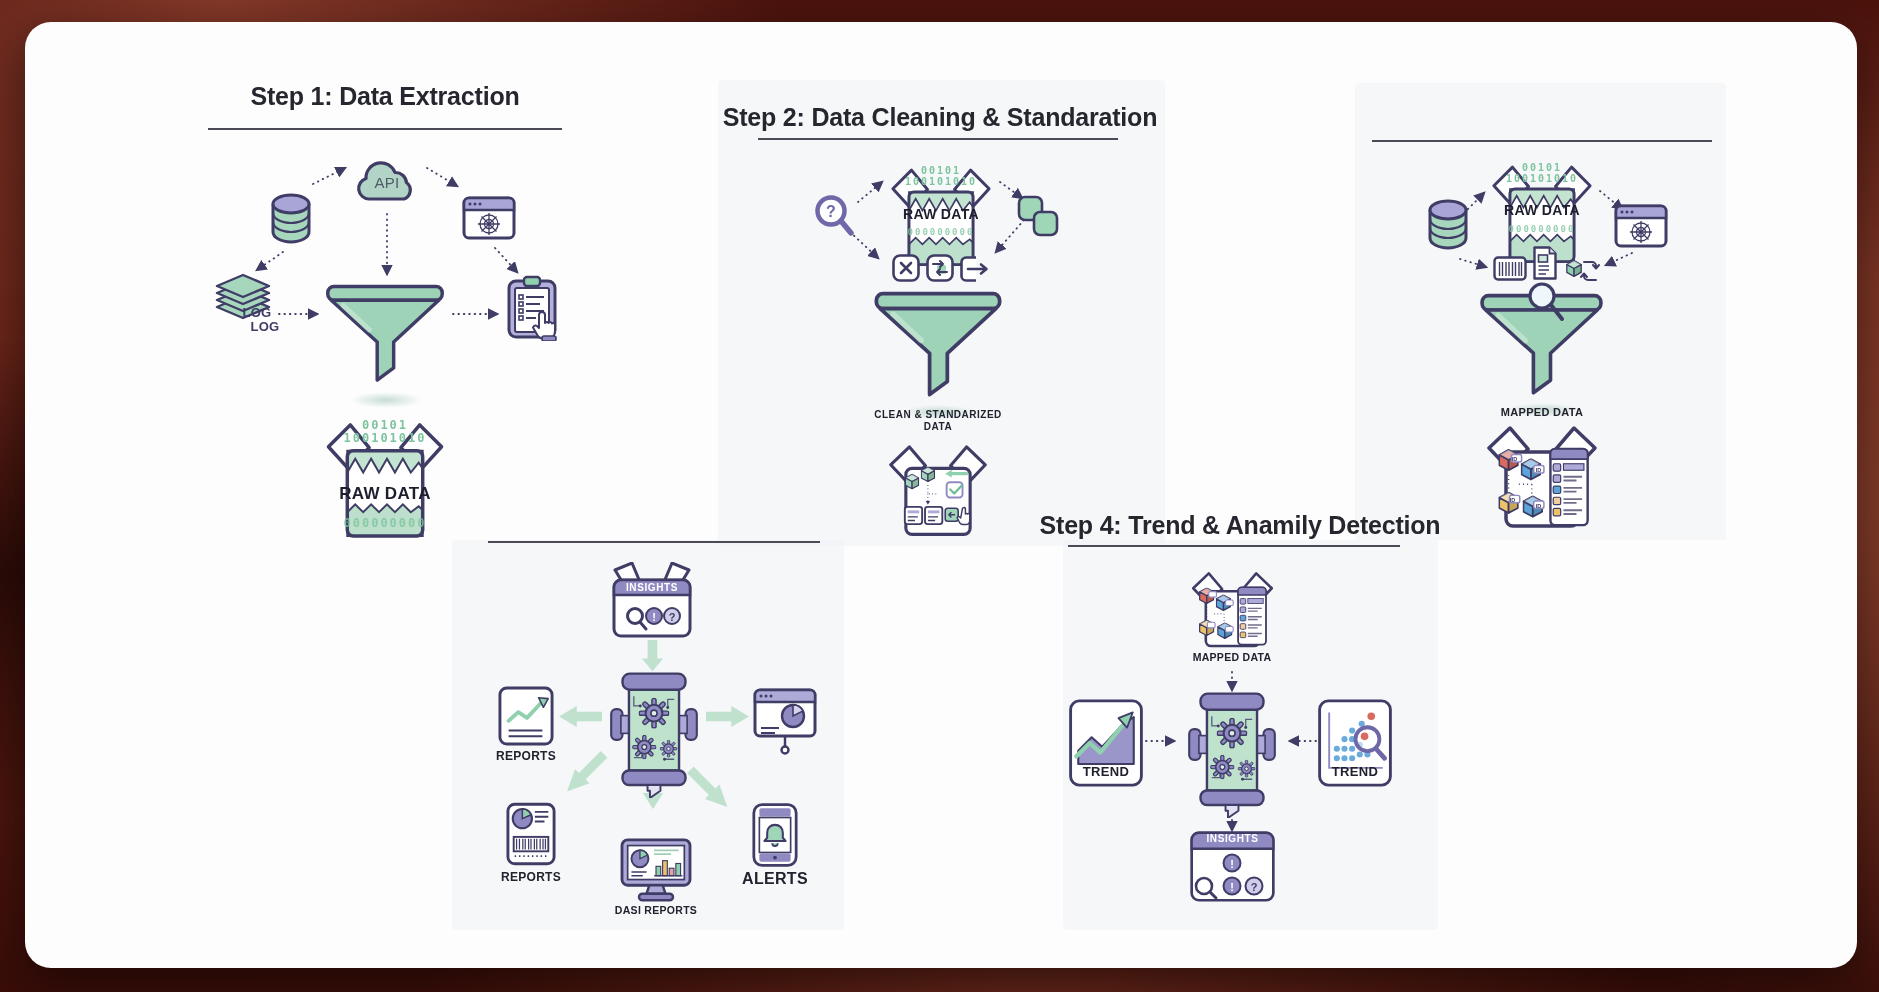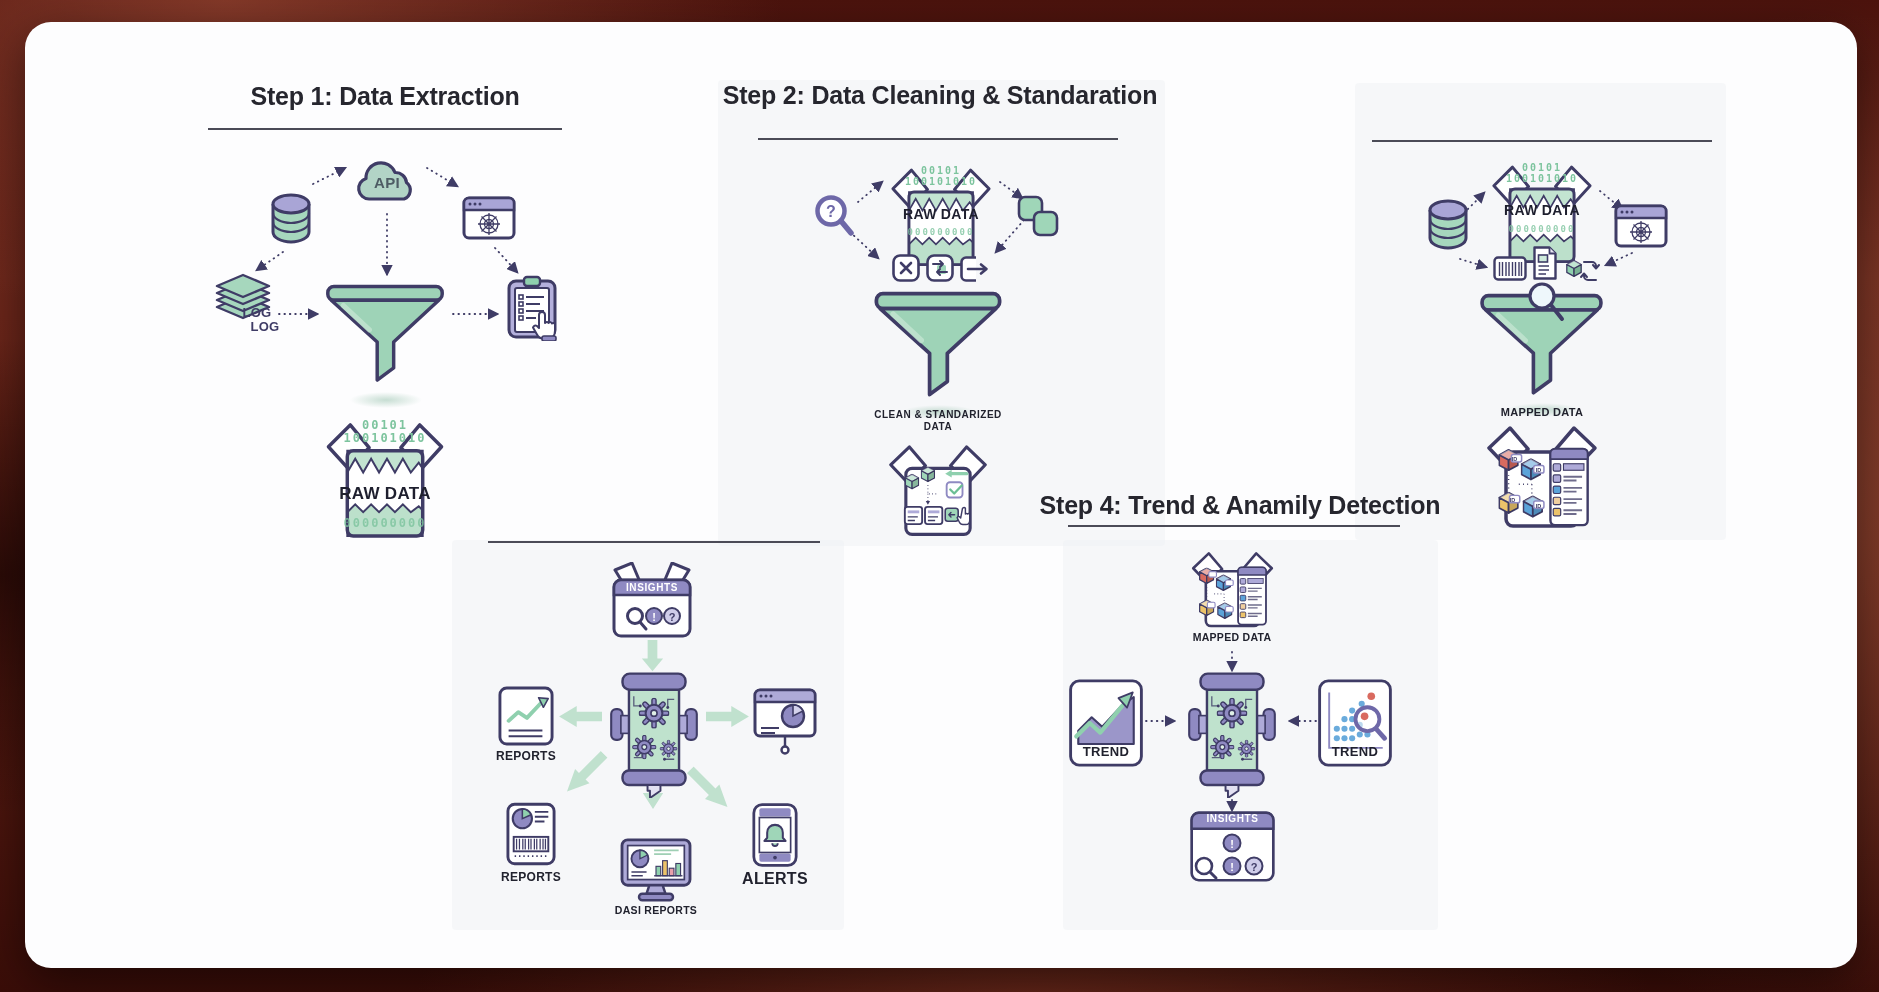--- a/index.html
+++ b/index.html
@@ -321,31 +321,31 @@
         <line class="dl" x1="308" y1="252" x2="352" y2="252"></line>
       </g>
       <use href="#cloud" x="207" y="98" width="70" height="46"></use>
       <use href="#db" x="124" y="129" width="44" height="54"></use>
       <use href="#webwin" x="317" y="134" width="54" height="44"></use>
       <use href="#logs" x="68" y="210" width="60" height="48"></use>
       <use href="#clip" x="360" y="213" width="56" height="66"></use>
       <use href="#funnel" x="178" y="221" width="124" height="104"></use>
       <use href="#rawbox" x="175" y="351" width="130" height="127"></use>
     </svg>
-    <span class="lbl" style="left:207px;top:112px;width:70px;font-size:15px;font-weight:700;color:#4e5c64">API</span>
+    <span class="lbl" style="left:207px;top:112px;width:70px;font-size:15px;font-weight:400;color:#4e5c64">API</span>
     <span class="lbl" style="left:92px;top:243px;width:40px;font-size:13px;color:#3f3c66">LOG</span>
     <span class="lbl" style="left:100px;top:257px;width:40px;font-size:13px;color:#3f3c66">LOG</span>
     <span class="bin" style="left:175px;top:357px;width:130px;font-size:12px">00101</span>
     <span class="bin" style="left:175px;top:370px;width:130px;font-size:12px">100101010</span>
     <span class="lbl" style="left:175px;top:422px;width:130px;font-size:17px;color:#1e1f2e">RAW DATA</span>
     <span class="bin" style="left:175px;top:455px;width:130px;font-size:12px;opacity:.8">000000000</span>
   </section>
 
   <section class="step" style="left:700px;top:70px;width:480px;height:500px">
-    <h2 class="title" style="top:11px">Step 2: Data Cleaning &amp; Standaration</h2>
+    <h2 class="title" style="top:33px">Step 2: Data Cleaning &amp; Standaration</h2>
     <div class="rule" style="left:58px;top:68px;width:360px"></div>
     <div class="shadow" style="left:202px;top:335px;width:74px;height:14px"></div>
     <svg class="art" viewBox="0 0 480 500">
       <g>
         <line class="dl" x1="158" y1="132" x2="182" y2="112"></line>
         <line class="dl" x1="300" y1="112" x2="322" y2="128"></line>
         <line class="dl" x1="150" y1="162" x2="178" y2="188"></line>
         <line class="dl" x1="324" y1="150" x2="296" y2="182"></line>
       </g>
       <use href="#rawbox" x="185" y="90" width="112" height="108"></use>
@@ -429,21 +429,21 @@
       <use href="#monitor" x="190" y="346" width="72" height="68"></use>
       <use href="#phone" x="322" y="310" width="46" height="66"></use>
     </svg>
     <span class="lbl white" style="left:172px;top:90px;width:100px;font-size:10px;letter-spacing:.6px">INSIGHTS</span>
     <span class="lbl" style="left:46px;top:257px;width:100px;font-size:12px">REPORTS</span>
     <span class="lbl" style="left:51px;top:378px;width:100px;font-size:12px">REPORTS</span>
     <span class="lbl" style="left:156px;top:412px;width:140px;font-size:10.5px">DASI REPORTS</span>
     <span class="lbl" style="left:295px;top:378px;width:100px;font-size:16px">ALERTS</span>
   </section>
 
-  <section class="step" style="left:1030px;top:476px;width:420px;height:478px">
+  <section class="step" style="left:1030px;top:496px;width:420px;height:478px">
     <h2 class="title" style="top:15px">Step 4: Trend &amp; Anamily Detection</h2>
     <div class="rule" style="left:38px;top:49px;width:332px"></div>
     <svg class="art" viewBox="0 0 420 478">
       <g>
         <line class="dl" x1="202" y1="176" x2="202" y2="194"></line>
         <line class="dl" x1="116" y1="245" x2="144" y2="245"></line>
         <line class="dl" x1="286" y1="245" x2="260" y2="245"></line>
         <line class="dl" x1="202" y1="324" x2="202" y2="334"></line>
       </g>
       <use href="#openbox" x="157" y="70" width="91" height="83"></use>

